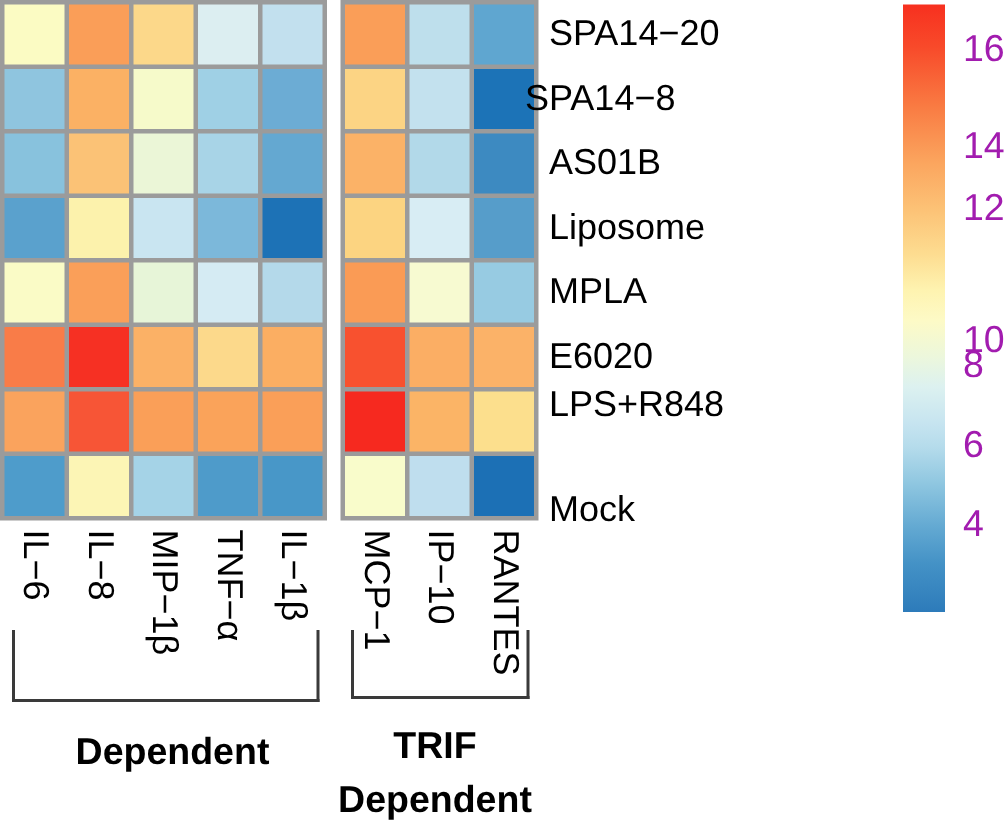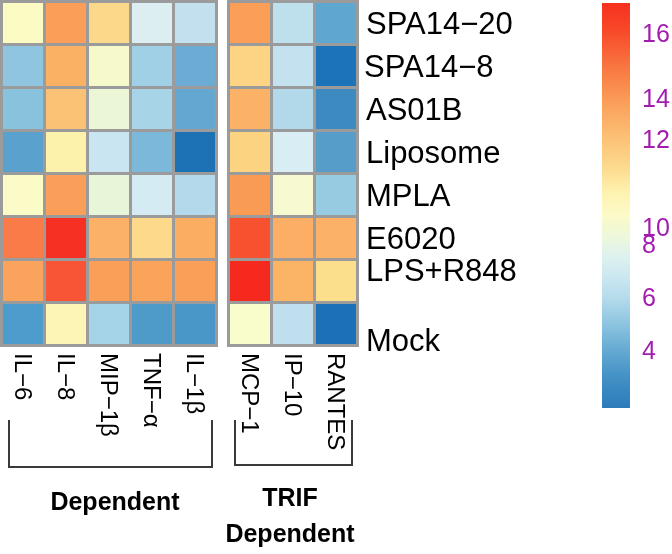--- a/index.html
+++ b/index.html
@@ -19,21 +19,21 @@
     position: absolute;
     display: grid;
     box-sizing: border-box;
   }
   .cell {
     width: 40px;
     height: 40px;
   }
   .row-label {
     position: absolute;
-    font-size: 31px;
+    font-size: 24px;
     color: #000;
     white-space: nowrap;
     transform: translateY(-50%);
     line-height: 1;
   }
   .col-label {
     position: absolute;
     font-size: 24px;
     color: #000;
     white-space: nowrap;
@@ -152,21 +152,21 @@
     </div>
     <span class="col-label" style="left: 250px; top: 353px;">MCP−1</span>
     <span class="col-label" style="left: 293px; top: 353px;">IP−10</span>
     <span class="col-label" style="left: 336px; top: 353px;">RANTES</span>
     <div class="bracket" style="left: 234px; top: 420px; width: 119px; height: 46px; border-color: rgb(58, 58, 58);"></div>
     <div class="group-title" style="left: 290px; top: 479px;">
       <div>TRIF</div>
       <div>Dependent</div>
     </div>
     <span class="row-label" style="left: 366px; top: 23px;">SPA14−20</span>
-    <span class="row-label" style="left: 364px; top: 66px;">SPA14−8</span>
+    <span class="row-label" style="left: 350px; top: 66px;">SPA14−8</span>
     <span class="row-label" style="left: 366px; top: 109px;">AS01B</span>
     <span class="row-label" style="left: 366px; top: 195px;">MPLA</span>
     <span class="row-label" style="left: 366px; top: 152px;">Liposome</span>
     <span class="row-label" style="left: 366px; top: 238px;">E6020</span>
     <span class="row-label" style="left: 366px; top: 270px;">LPS+R848</span>
     <span class="row-label" style="left: 366px; top: 340px;">Mock</span>
     <div class="colorbar" style="left: 602px; top: 3px; width: 28px; height: 405px; background-image: linear-gradient(rgb(247, 48, 31) 0%, rgb(248, 74, 42) 7%, rgb(249, 124, 67) 17%, rgb(251, 165, 94) 26%, rgb(252, 195, 119) 34%, rgb(253, 220, 144) 41%, rgb(254, 243, 176) 47%, rgb(253, 250, 198) 52%, rgb(236, 247, 220) 58%, rgb(220, 241, 240) 63%, rgb(198, 228, 240) 69%, rgb(180, 219, 235) 73%, rgb(142, 198, 224) 79%, rgb(99, 169, 210) 86%, rgb(68, 146, 198) 92%, rgb(45, 123, 186) 100%);"></div>
     <span class="cbar-tick" style="left: 642px; top: 33px;">16</span>
     <span class="cbar-tick" style="left: 642px; top: 98px;">14</span>
     <span class="cbar-tick" style="left: 642px; top: 138.6px;">12</span>

